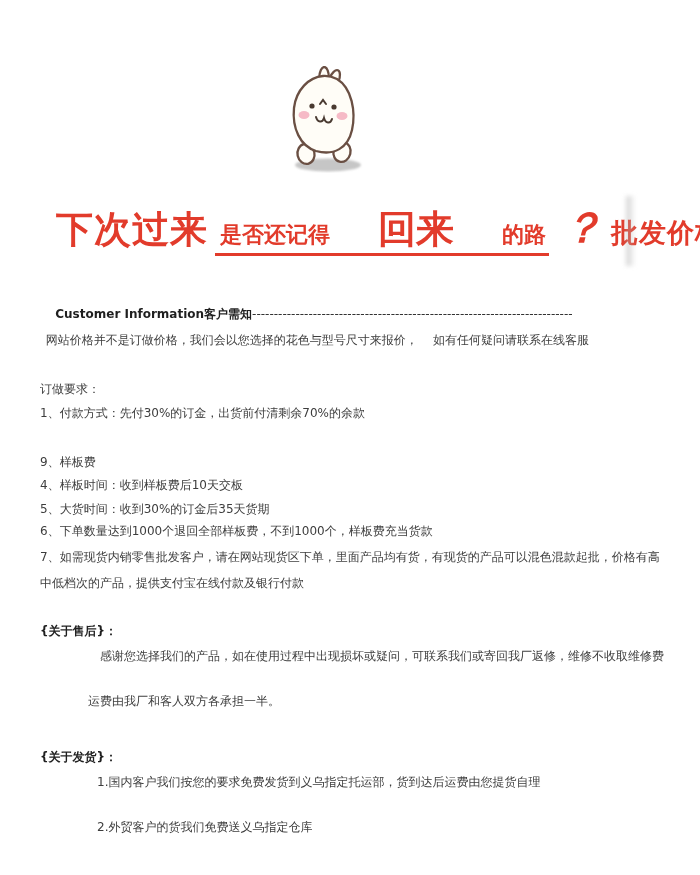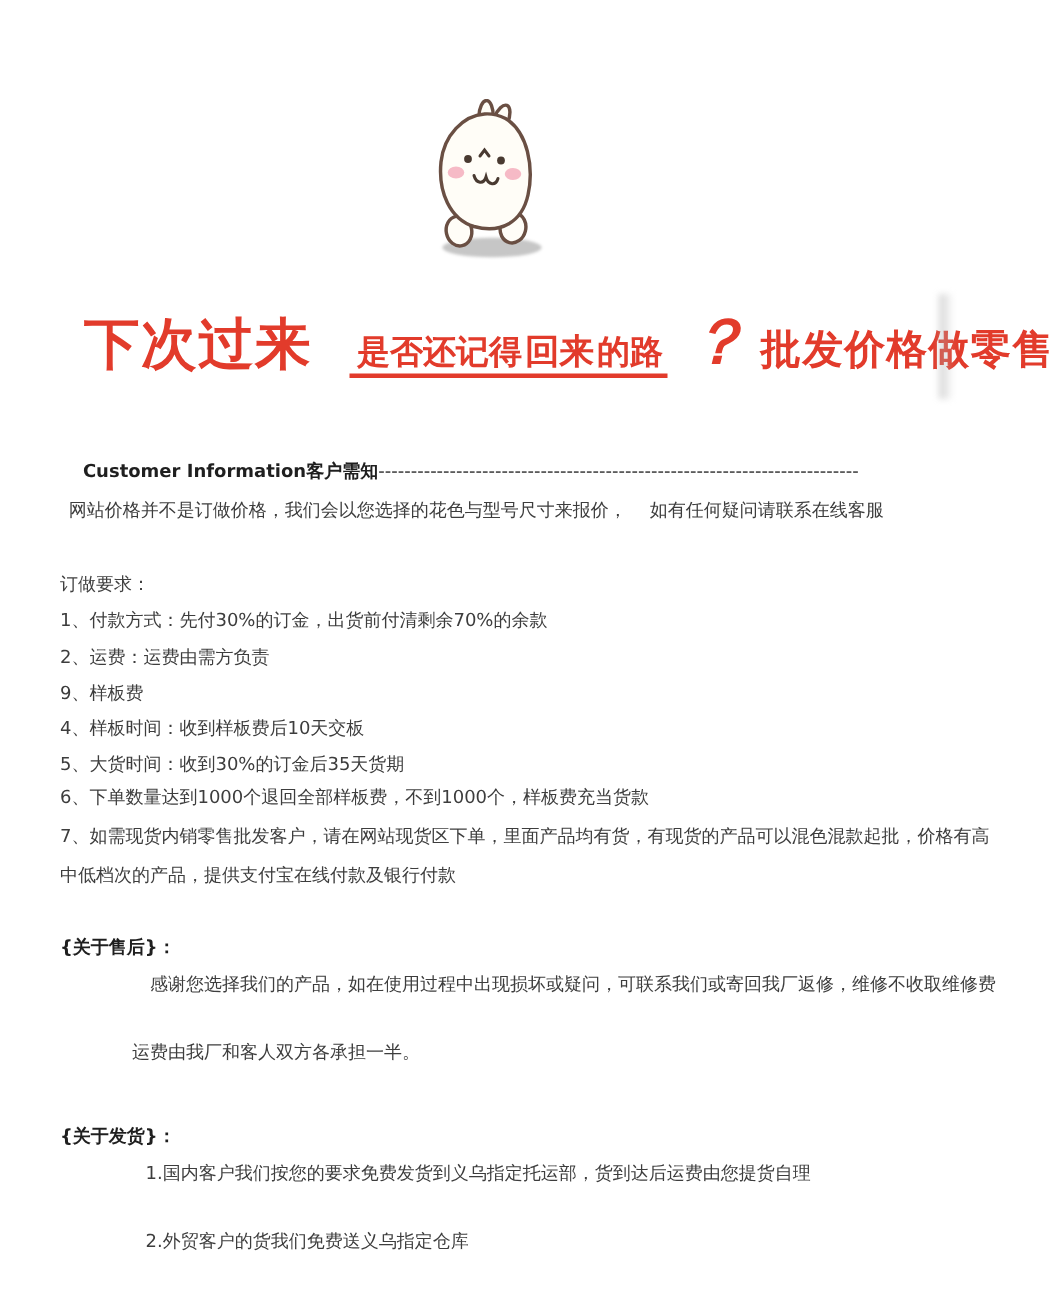--- a/index.html
+++ b/index.html
@@ -8,23 +8,23 @@
     font-family:"DejaVu Sans", sans-serif; color:#3d3d3d; overflow:hidden;
   }
   
   .mascot { position:absolute; left:276px; top:66px; width:100px; height:110px; }
   
   .banner {
     position:absolute; left:56px; top:204px; display:flex; align-items:baseline;
     font-weight:bold; white-space:nowrap; line-height:1.15;
   }
   .b1 { font-size:37px; letter-spacing:1px; }
-  .bu { display:inline-flex; align-items:baseline; border-bottom:3px solid; padding:0 3px 1px 5px; margin-left:25px; }
+  .bu { display:inline-flex; align-items:baseline; border-bottom:3px solid; padding:0 3px 1px 5px; margin-left:7px;gap:46px; }
   .b2,.b4 { font-size:22px; }
-  .b3 { font-size:23px; padding:0 2px; }
+  .b3 { font-size:38px; padding:0 2px; }
   .b5 { font-size:42px; font-style:italic; margin-left:12px; }
   .b6 { font-size:27px; margin-left:8px; letter-spacing:1px; }
   .smudge {
     position:absolute; left:626px; top:196px; width:9px; height:70px;
     background:linear-gradient(to right, rgba(170,170,170,.5), rgba(215,215,215,.12));
     filter:blur(2px);
   }
   
   .line { position:absolute; left:40px; font-size:12px; line-height:25px; white-space:pre-wrap; }
   .bold { font-weight:bold; color:#1f1f1f; }
@@ -73,21 +73,20 @@
   <div class="smudge"></div>
 
   <div class="line" style="top:277px">
     <span class="bold">Customer Information客户需知</span><span class="dashes">--------------------------------------------------------------------------</span>
   </div>
 
   <div class="line" style="top:328px;left:42px"> 网站价格并不是订做价格，我们会以您选择的花色与型号尺寸来报价，    如有任何疑问请联系在线客服</div>
 
   <div class="line bold" style="top:377px;font-weight:normal;color:#404040">订做要求：</div>
   <div class="line" style="top:401px">1、付款方式：先付30%的订金，出货前付清剩余70%的余款</div>
-  <div class="line" style="top:426px">2、运费：运费由需方负责</div>
   <div class="line" style="top:450px">9、样板费</div>
   <div class="line" style="top:473px">4、样板时间：收到样板费后10天交板</div>
   <div class="line" style="top:497px">5、大货时间：收到30%的订金后35天货期</div>
   <div class="line" style="top:519px">6、下单数量达到1000个退回全部样板费，不到1000个，样板费充当货款</div>
   <div class="line wrap" style="top:544px;line-height:26px">7、如需现货内销零售批发客户，请在网站现货区下单，里面产品均有货，有现货的产品可以混色混款起批，价格有高中低档次的产品，提供支付宝在线付款及银行付款</div>
 
   <div class="line bold" style="top:619px">{关于售后}：</div>
   <div class="line" style="top:644px;left:100px">感谢您选择我们的产品，如在使用过程中出现损坏或疑问，可联系我们或寄回我厂返修，维修不收取维修费</div>
   <div class="line" style="top:689px;left:88px">运费由我厂和客人双方各承担一半。</div>
 

